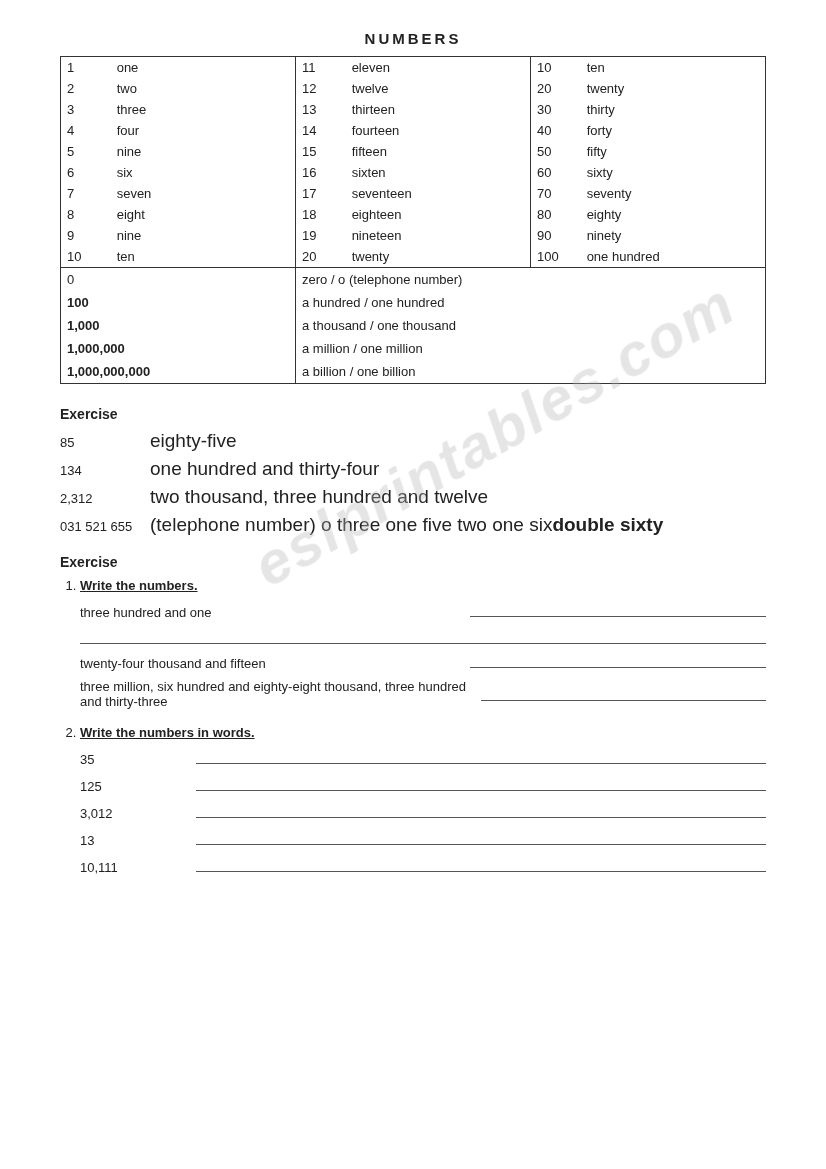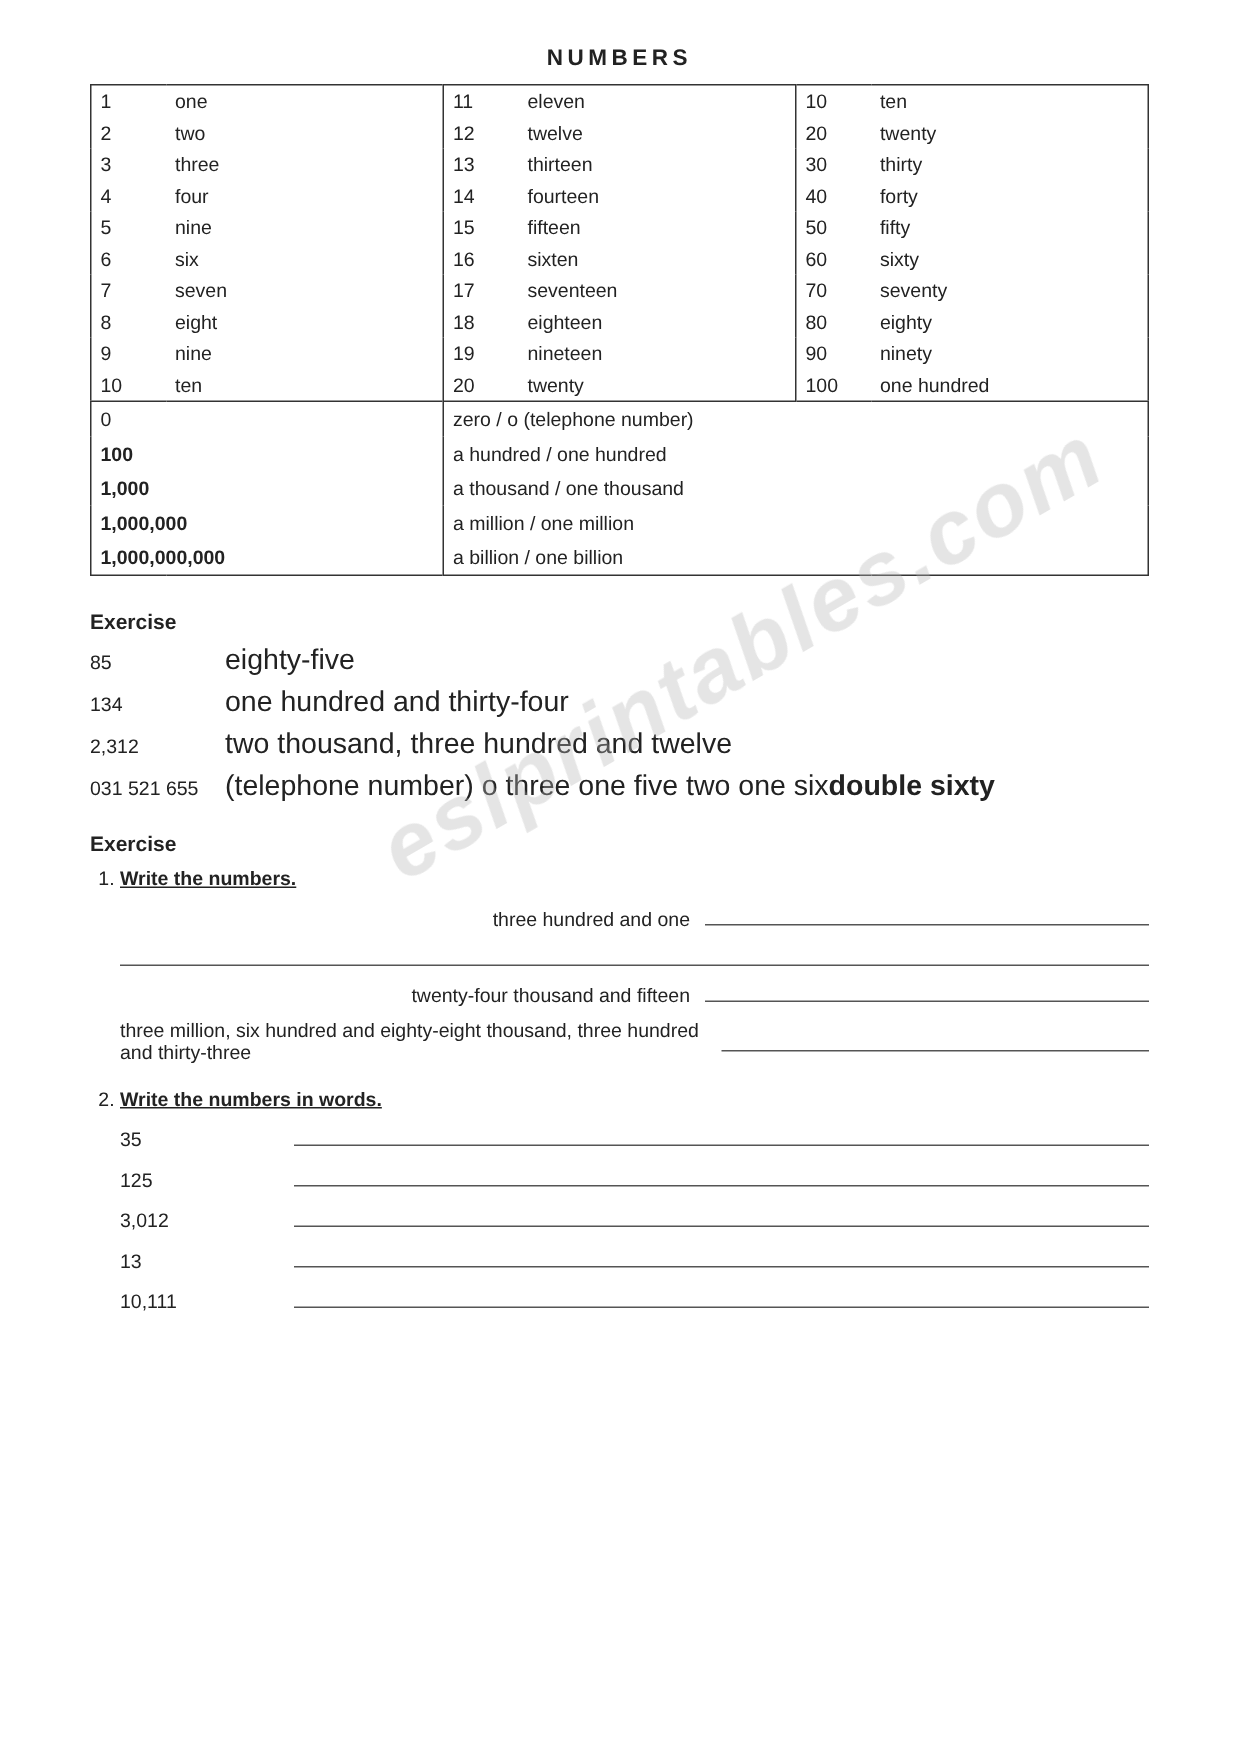--- a/index.html
+++ b/index.html
@@ -70,21 +70,20 @@
       font-weight: bold;
       font-size: 13px;
       margin-bottom: 8px;
       text-decoration: underline;
     }
     .write-numbers-row {
       display: flex;
       align-items: baseline;
       margin-bottom: 8px;
       gap: 10px;
-      text-align: right;
     }
     .write-numbers-label {
       min-width: 380px;
       font-size: 13px;
     }
     .write-line {
       flex: 1;
       border-bottom: 1px solid #555;
       min-width: 180px;
       height: 16px;

